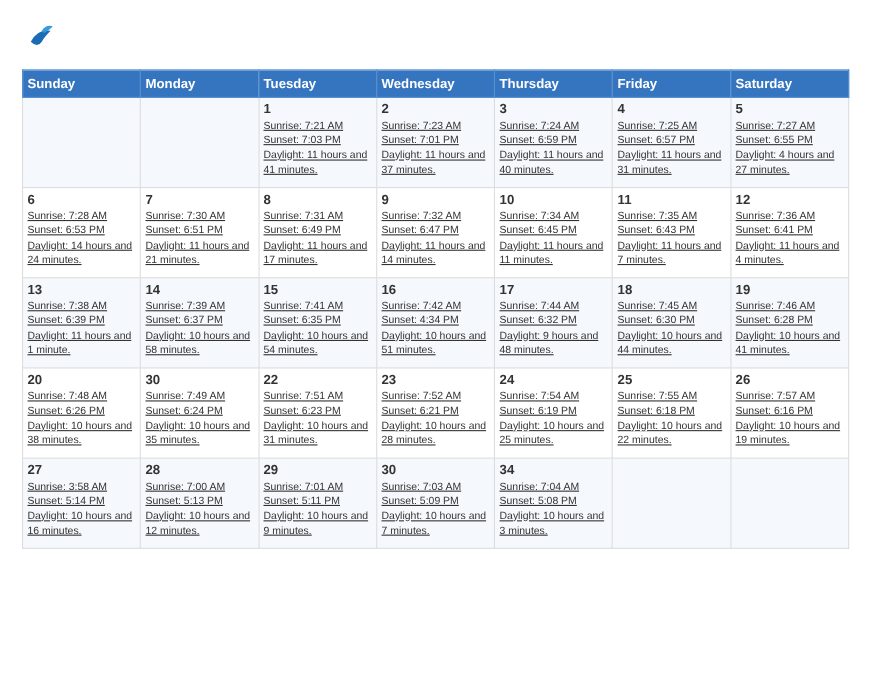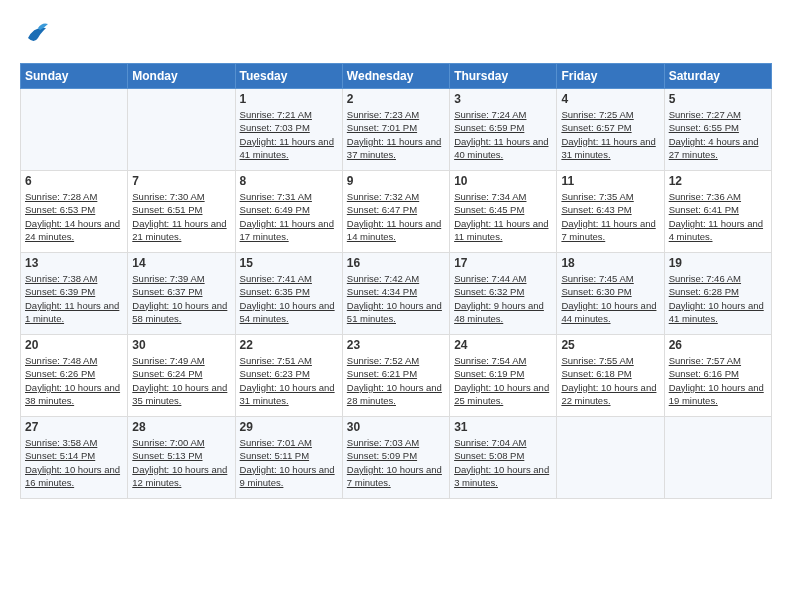--- a/index.html
+++ b/index.html
@@ -370,21 +370,21 @@
           </td>
           <td>
             <span class="day-number">30</span>
             <div class="day-info">
               <div>Sunrise: 7:03 AM</div>
               <div>Sunset: 5:09 PM</div>
               <div>Daylight: 10 hours and 7 minutes.</div>
             </div>
           </td>
           <td>
-            <span class="day-number">31</span>
+            <span class="day-number">34</span>
             <div class="day-info">
               <div>Sunrise: 7:04 AM</div>
               <div>Sunset: 5:08 PM</div>
               <div>Daylight: 10 hours and 3 minutes.</div>
             </div>
           </td>
           <td></td>
           <td></td>
         </tr>
       </tbody>

